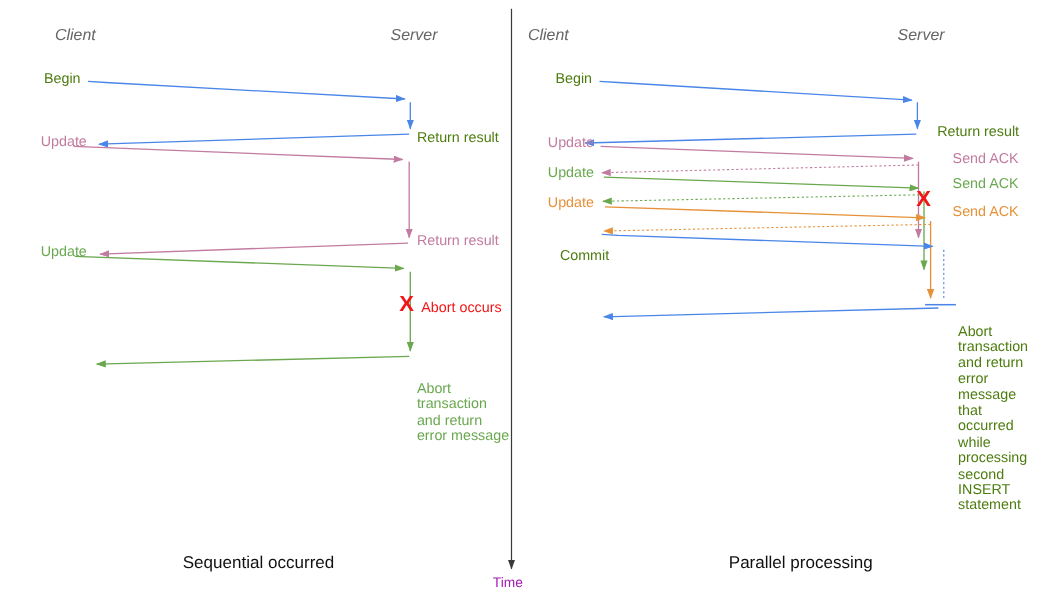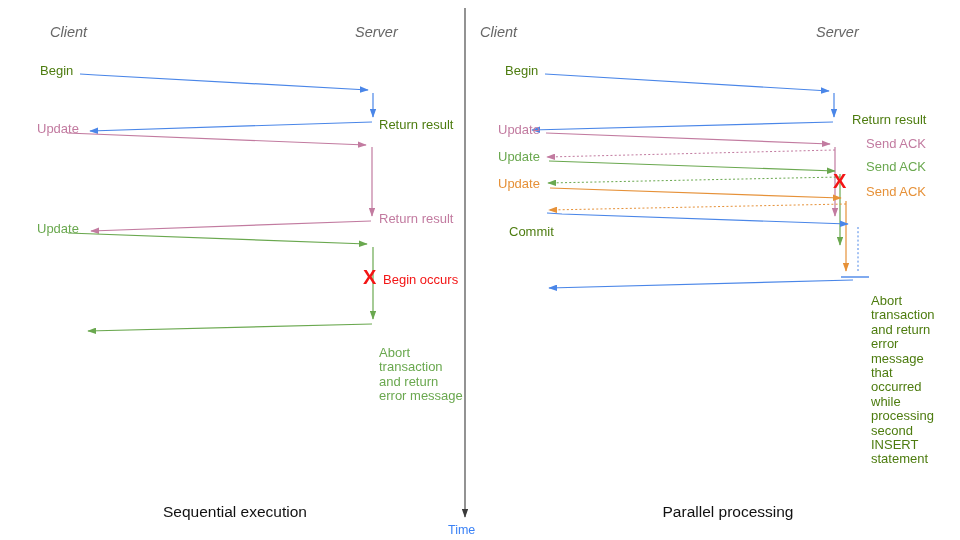--- a/index.html
+++ b/index.html
@@ -9,21 +9,21 @@
   .lbl{position:absolute;font-size:13px;line-height:1.15;white-space:nowrap;}
   .c-blue{color:#4d7c0f;}
   .c-pink{color:#c27ba0;}
   .c-green{color:#6aa84f;}
   .c-orange{color:#e69138;}
   .c-red{color:#f31515;}
   .hdr{color:#666666;font-style:italic;font-size:14.5px;}
   .caption{color:#111111;font-size:15.5px;text-align:center;width:200px;}
   .multiline{white-space:pre-line;line-height:14.4px;margin-top:33px;}
   .xmark{font-weight:bold;font-size:20px;line-height:20px;color:#f31515;}
-  .time{color:#3b82f6;font-size:12.5px;}
+  .time{color:#a21caf;font-size:12.5px;}
 </style>
 </head>
 <body>
 
 <div id="stage">
 
   <svg id="arrows" width="960" height="540" viewBox="0 0 960 540">
     <defs>
       <marker id="m-blue" markerUnits="userSpaceOnUse" markerWidth="9" markerHeight="6.6" refX="8.2" refY="3.3" orient="auto">
         <path d="M0,0 L9,3.3 L0,6.6 Z" fill="#4a86e8"></path>
@@ -83,28 +83,28 @@
 
   <div class="lbl c-blue" style="left:40px;top:64px;">Begin</div>
   <div class="lbl c-blue" style="left:379px;top:118px;">Return result</div>
 
   <div class="lbl c-pink" style="left:37px;top:122px;">Update</div>
   <div class="lbl c-pink" style="left:379px;top:212px;">Return result</div>
 
   <div class="lbl c-green" style="left:37px;top:222px;">Update</div>
 
   <div class="lbl xmark" style="left:363px;top:267px;">X</div>
-  <div class="lbl c-red" style="left:383px;top:273px;">Begin occurs</div>
+  <div class="lbl c-red" style="left:383px;top:273px;">Abort occurs</div>
 
   <div class="lbl c-green multiline" style="left:379px;top:313px;">Abort
 transaction
 and return
 error message</div>
 
-  <div class="lbl caption" style="left:135px;top:503px;">Sequential execution</div>
+  <div class="lbl caption" style="left:135px;top:503px;">Sequential occurred</div>
 
   <div class="lbl hdr" style="left:480px;top:24px;">Client</div>
   <div class="lbl hdr" style="left:816px;top:24px;">Server</div>
 
   <div class="lbl c-blue" style="left:505px;top:64px;">Begin</div>
   <div class="lbl c-blue" style="left:852px;top:113px;">Return result</div>
 
   <div class="lbl c-pink" style="left:498px;top:123px;">Update</div>
   <div class="lbl c-pink" style="left:866px;top:137px;">Send ACK</div>
 

